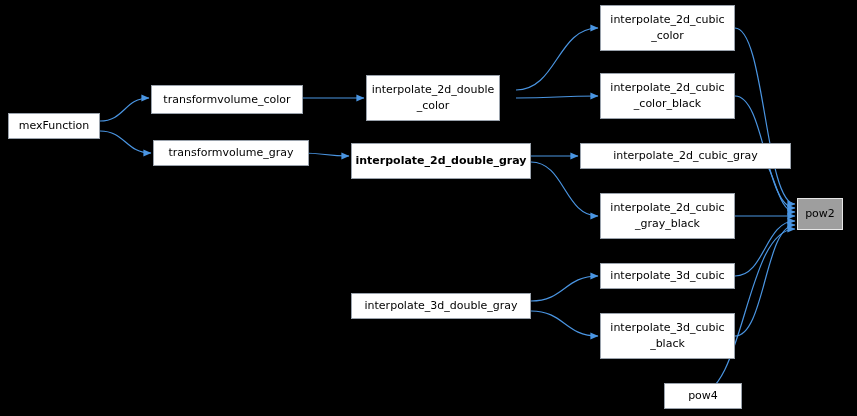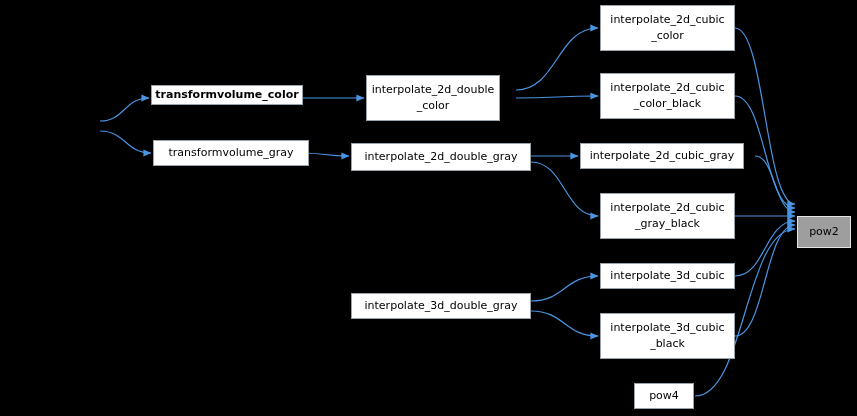--- a/index.html
+++ b/index.html
@@ -62,32 +62,33 @@
       <path d="M 531 311 C 564.5 311, 564.5 336, 598 336" fill="none" stroke="#4a95e2" stroke-width="1.2" marker-end="url(#arrow)"></path>
       <path d="M 735 28 C 765 28, 765 204, 795 204" fill="none" stroke="#4a95e2" stroke-width="1.2" marker-end="url(#arrow)"></path>
       <path d="M 735 96 C 765 96, 765 208, 795 208" fill="none" stroke="#4a95e2" stroke-width="1.2" marker-end="url(#arrow)"></path>
       <path d="M 755 156 C 775 156, 775 212, 795 212" fill="none" stroke="#4a95e2" stroke-width="1.2" marker-end="url(#arrow)"></path>
       <path d="M 735 216 C 765 216, 765 216, 795 216" fill="none" stroke="#4a95e2" stroke-width="1.2" marker-end="url(#arrow)"></path>
       <path d="M 735 276 C 765 276, 765 221, 795 221" fill="none" stroke="#4a95e2" stroke-width="1.2" marker-end="url(#arrow)"></path>
       <path d="M 735 336 C 765 336, 765 225, 795 225" fill="none" stroke="#4a95e2" stroke-width="1.2" marker-end="url(#arrow)"></path>
       <path d="M 695 396 C 745 396, 745 229, 795 229" fill="none" stroke="#4a95e2" stroke-width="1.2" marker-end="url(#arrow)"></path>
     </svg>
   <div id="node-layer">
-      <div class="node" style="left: 151px; top: 85px; width: 152px; height: 20px; background: rgb(255, 255, 255); border: 1px solid rgb(154, 162, 172); color: rgb(0, 0, 0); font-weight: bold;">transformvolume_color</div>
+      <div class="node" style="left: 8px; top: 113px; width: 92px; height: 26px; background: rgb(255, 255, 255); border: 1px solid rgb(154, 162, 172); color: rgb(0, 0, 0);">mexFunction</div>
+      <div class="node" style="left: 151px; top: 85px; width: 152px; height: 29px; background: rgb(255, 255, 255); border: 1px solid rgb(154, 162, 172); color: rgb(0, 0, 0);">transformvolume_color</div>
       <div class="node" style="left: 153px; top: 140px; width: 156px; height: 26px; background: rgb(255, 255, 255); border: 1px solid rgb(154, 162, 172); color: rgb(0, 0, 0);">transformvolume_gray</div>
       <div class="node" style="left: 366px; top: 75px; width: 134px; height: 46px; background: rgb(255, 255, 255); border: 1px solid rgb(154, 162, 172); color: rgb(0, 0, 0);">interpolate_2d_double
 _color</div>
-      <div class="node" style="left: 351px; top: 143px; width: 180px; height: 28px; background: rgb(255, 255, 255); border: 1px solid rgb(154, 162, 172); color: rgb(0, 0, 0);">interpolate_2d_double_gray</div>
+      <div class="node" style="left: 351px; top: 143px; width: 180px; height: 36px; background: rgb(255, 255, 255); border: 1px solid rgb(154, 162, 172); color: rgb(0, 0, 0); font-weight: bold;">interpolate_2d_double_gray</div>
       <div class="node" style="left: 600px; top: 5px; width: 135px; height: 46px; background: rgb(255, 255, 255); border: 1px solid rgb(154, 162, 172); color: rgb(0, 0, 0);">interpolate_2d_cubic
 _color</div>
       <div class="node" style="left: 600px; top: 73px; width: 135px; height: 46px; background: rgb(255, 255, 255); border: 1px solid rgb(154, 162, 172); color: rgb(0, 0, 0);">interpolate_2d_cubic
 _color_black</div>
-      <div class="node" style="left: 580px; top: 143px; width: 164px; height: 26px; background: rgb(255, 255, 255); border: 1px solid rgb(154, 162, 172); color: rgb(0, 0, 0);">interpolate_2d_cubic_gray</div>
+      <div class="node" style="left: 580px; top: 143px; width: 211px; height: 26px; background: rgb(255, 255, 255); border: 1px solid rgb(154, 162, 172); color: rgb(0, 0, 0);">interpolate_2d_cubic_gray</div>
       <div class="node" style="left: 600px; top: 193px; width: 135px; height: 46px; background: rgb(255, 255, 255); border: 1px solid rgb(154, 162, 172); color: rgb(0, 0, 0);">interpolate_2d_cubic
 _gray_black</div>
       <div class="node" style="left: 351px; top: 293px; width: 180px; height: 26px; background: rgb(255, 255, 255); border: 1px solid rgb(154, 162, 172); color: rgb(0, 0, 0); text-align: right;">interpolate_3d_double_gray</div>
       <div class="node" style="left: 600px; top: 263px; width: 135px; height: 26px; background: rgb(255, 255, 255); border: 1px solid rgb(154, 162, 172); color: rgb(0, 0, 0);">interpolate_3d_cubic</div>
       <div class="node" style="left: 600px; top: 313px; width: 135px; height: 46px; background: rgb(255, 255, 255); border: 1px solid rgb(154, 162, 172); color: rgb(0, 0, 0);">interpolate_3d_cubic
 _black</div>
-      <div class="node" style="left: 634px; top: 383px; width: 60px; height: 26px; background: rgb(255, 255, 255); border: 1px solid rgb(154, 162, 172); color: rgb(0, 0, 0);">pow4</div>
-      <div class="node" style="left: 797px; top: 216px; width: 54px; height: 32px; background: rgb(158, 158, 158); border: 1px solid rgb(230, 230, 230); color: rgb(0, 0, 0);">pow2</div>
+      <div class="node" style="left: 664px; top: 383px; width: 78px; height: 26px; background: rgb(255, 255, 255); border: 1px solid rgb(154, 162, 172); color: rgb(0, 0, 0);">pow4</div>
+      <div class="node" style="left: 797px; top: 198px; width: 46px; height: 32px; background: rgb(158, 158, 158); border: 1px solid rgb(230, 230, 230); color: rgb(0, 0, 0);">pow2</div>
     </div>
 </div>
 
 </body></html>

